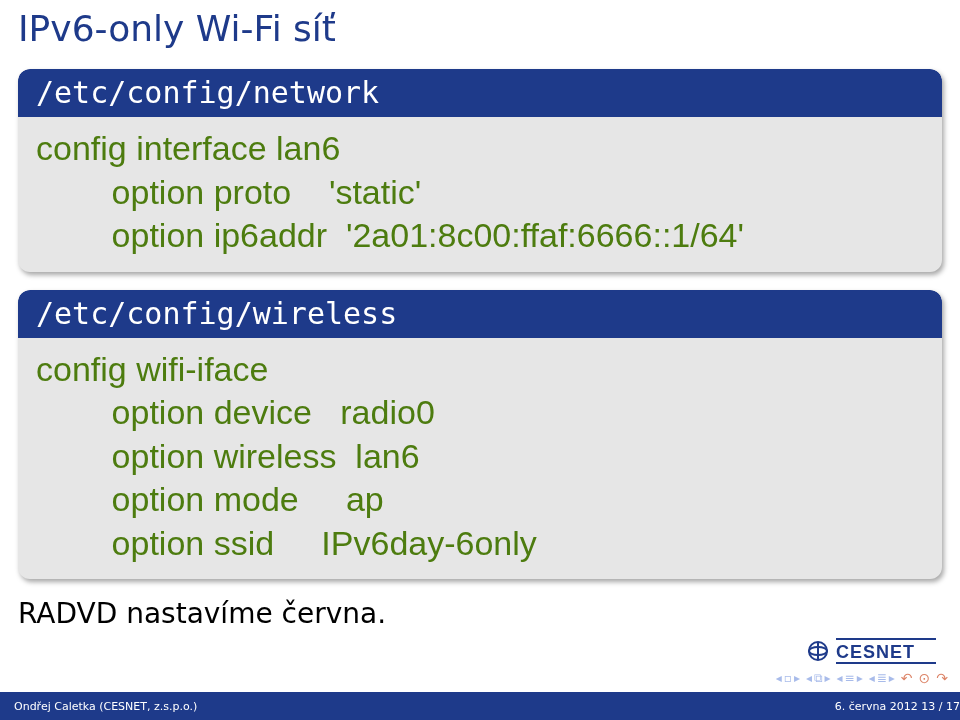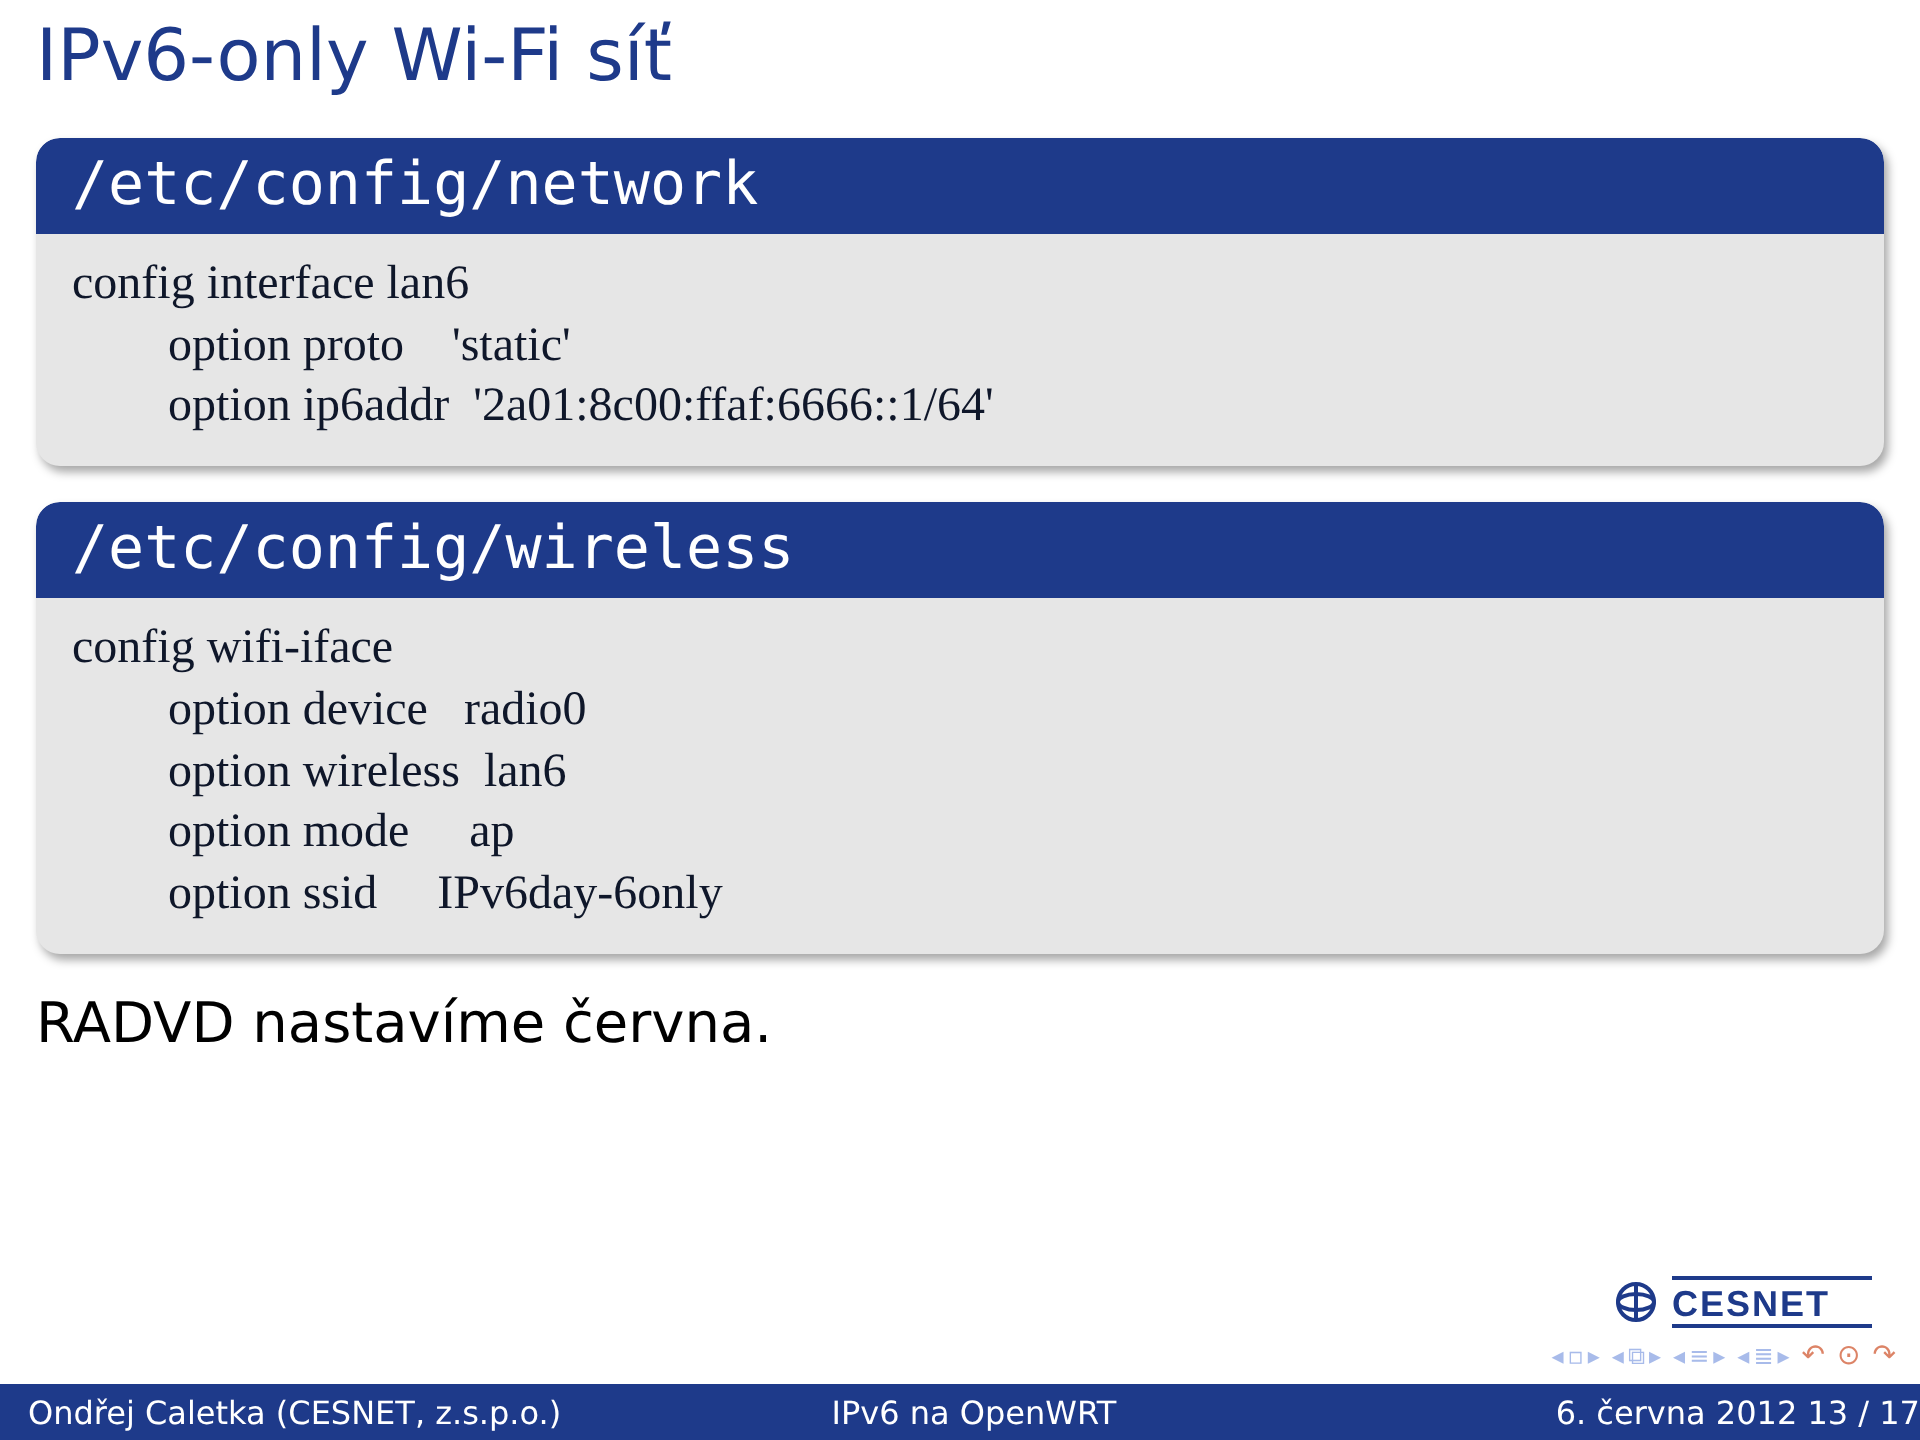--- a/index.html
+++ b/index.html
@@ -28,38 +28,38 @@
     background: #1e3a8a;
     color: #fff;
     font-family: "DejaVu Sans Mono", "Courier New", monospace;
     font-size: 30px;
     padding: 6px 18px 7px 18px;
     border-top-left-radius: 12px;
     border-top-right-radius: 12px;
   }
   .block-body {
     padding: 10px 18px 14px 18px;
-    font-family: Liberation Serif, serif;
-    font-size: 24px;
+    font-family: Liberation Sans, sans-serif;
+    font-size: 34px;
     line-height: 1.28;
-    color: #0f172a;
+    color: #4d7c0f;
     white-space: pre;
   }
   .after-text {
     padding: 0 18px 0 18px;
     font-size: 28px;
     color: #000;
   }
   .footer {
     position: absolute;
     left: 0; right: 0; bottom: 0;
     height: 28px;
     background: #1e3a8a;
     color: #fff;
-    font-size: 16px;
+    font-size: 11px;
     display: flex;
     align-items: center;
   }
   .footer .left { padding-left: 14px; flex: 1; text-align: left; }
   .footer .center { flex: 1; text-align: center; }
   .footer .right { flex: 1; text-align: right; }
   .nav-icons {
     position: absolute;
     right: 12px;
     bottom: 34px;
@@ -142,15 +142,14 @@
       <span class="nav-sym">≣</span>
       <span class="nav-sym">▸</span>
     </span>
   <span style="color:#d97757;">↶</span>
   <span style="color:#d97757;">⊙</span>
   <span style="color:#d97757;">↷</span>
 </div>
 
 <div class="footer">
   <div class="left">Ondřej Caletka (CESNET, z.s.p.o.)</div>
-  <div class="center">IPv6 na OpenWRT</div>
   <div class="right">6. června 2012      13 / 17</div>
 </div>
 
 </body></html>

